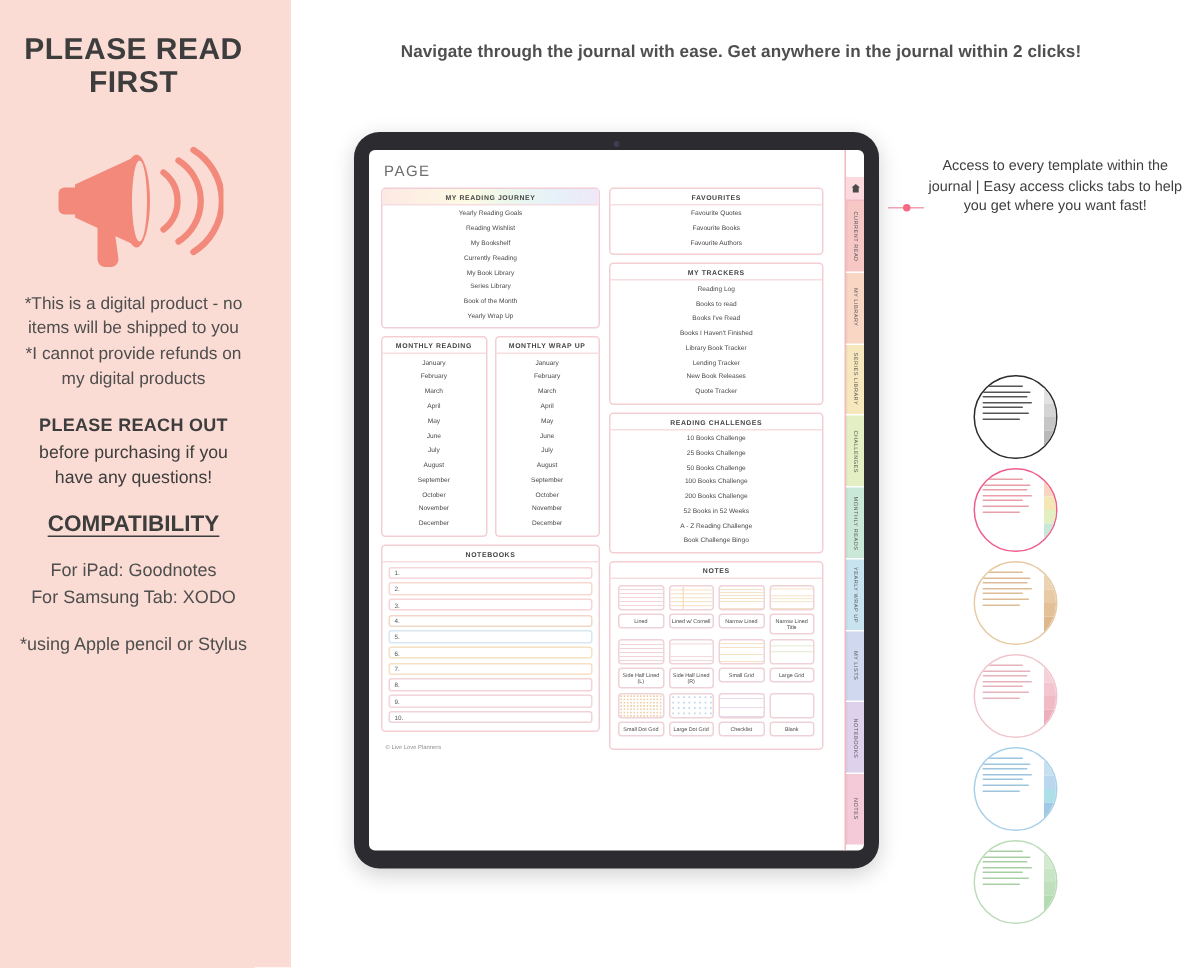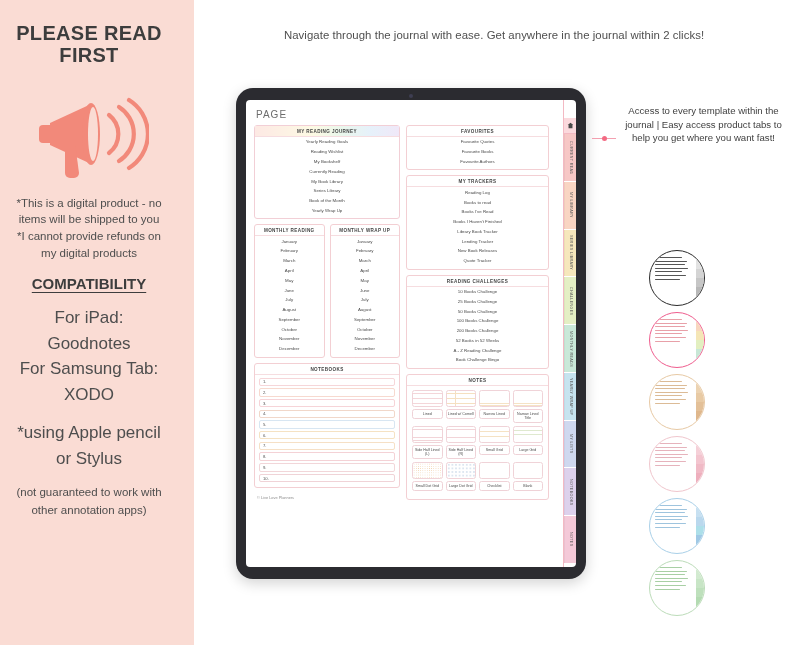--- a/index.html
+++ b/index.html
@@ -33,33 +33,33 @@
     font-size: 11.5px; line-height: 1.45; color: #4e4e4e; margin-bottom: 14px;
   }
   .lp-reach {
     font-size: 11.8px; line-height: 1.45; color: #3d3d3d; margin-bottom: 14px;
   }
   .lp-reach b { font-size: 12px; letter-spacing: .2px; }
   .lp-compat {
     font-size: 15px; font-weight: bold; text-decoration: underline;
     text-underline-offset: 3px; color: #3d3d3d; margin-bottom: 13px;
   }
-  .lp-sub { font-size: 17px; line-height: 1.5; color: #4e4e4e; margin-bottom: 13px; }
+  .lp-sub { font-size: 12px; line-height: 1.5; color: #4e4e4e; margin-bottom: 13px; }
   .lp-sub.small { font-size: 11.5px; }
 
   
   .main { position: relative; width: 600px; height: 645px; background: #fff; }
 
   .header { padding-top: 22px; text-align: center; }
   .header-title {
     font-size: 21.5px; font-weight: bold; color: #2b2b2b;
     letter-spacing: -0.2px;
   }
   .header-sub {
-    font-size: 11.4px; color: #4f4f4f; margin-top: 7px; letter-spacing: .05px;
+    font-size: 11.4px; color: #4f4f4f; margin-top: 7px; letter-spacing: .05px; font-weight: bold;
   }
 
   
   .tablet {
     position: absolute; left: 42px; top: 88px;
     width: 350px; height: 491px;
     background: #2b2b30;
     border-radius: 17px;
     padding: 12px 10px 12px 10px;
     box-shadow: 0 4px 14px rgba(0,0,0,.18);
@@ -233,25 +233,28 @@
       </g>
       <g fill="none" stroke="#f2897a" stroke-width="4.2" stroke-linecap="round">
         <path d="M80 30 A24 24 0 0 1 80 68"></path>
         <path d="M90 22 A32 32 0 0 1 90 76"></path>
         <path d="M100 15 A40 40 0 0 1 100 83"></path>
       </g>
     </svg>
 
     <div class="lp-note" style="white-space:pre-line">*This is a digital product - no items will be shipped to you
 *I cannot provide refunds on my digital products</div>
+    <div class="lp-reach">
+      <b>PLEASE REACH OUT</b><br>
+      <span>before purchasing if you have any questions!</span>
+    </div>
     <div class="lp-compat">COMPATIBILITY</div>
     <div class="lp-sub" style="white-space:pre-line">For iPad: Goodnotes
 For Samsung Tab: XODO</div>
     <div class="lp-sub">*using Apple pencil or Stylus</div>
-    <div class="lp-sub small">(not guaranteed to work with other annotation apps)</div>
   </aside>
 
   <section class="main">
 
     <div class="header">
       <div class="header-sub">Navigate through the journal with ease. Get anywhere in the journal within 2 clicks!</div>
     </div>
 
     <div class="tablet">
       <div class="camera"></div>
@@ -436,21 +439,21 @@
           <div class="tab" style="background:#cfd8ef">MY LISTS</div>
           <div class="tab" style="background:#ddd1ec">NOTEBOOKS</div>
           <div class="tab" style="background:#f4c9d8">NOTES</div>
         </div>
 
       </div>
     </div>
 
     <div class="ann-line"></div>
     <div class="ann-dot"></div>
-    <div class="annotation">Access to every template within the journal | Easy access product tabs to help you get where you want fast!</div>
+    <div class="annotation">Access to every template within the journal | Easy access clicks tabs to help you get where you want fast!</div>
 
 
     <div class="swatches">
 
       <div class="swatch" style="border-color:#2b2b2b">
         <div class="sw-page">
           <div class="sw-line" style="background:#555;width:70%"></div>
             <div class="sw-line" style="background:#555;width:85%"></div>
           <div class="sw-line" style="background:#555;width:78%"></div>
             <div class="sw-line" style="background:#555;width:88%"></div>

